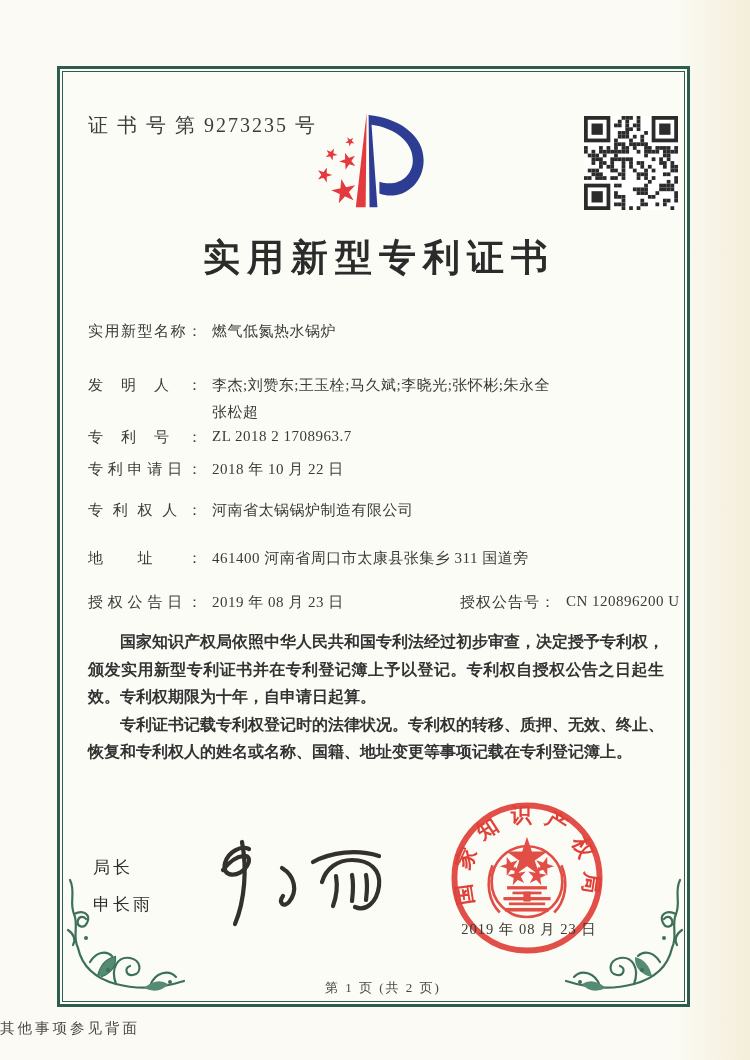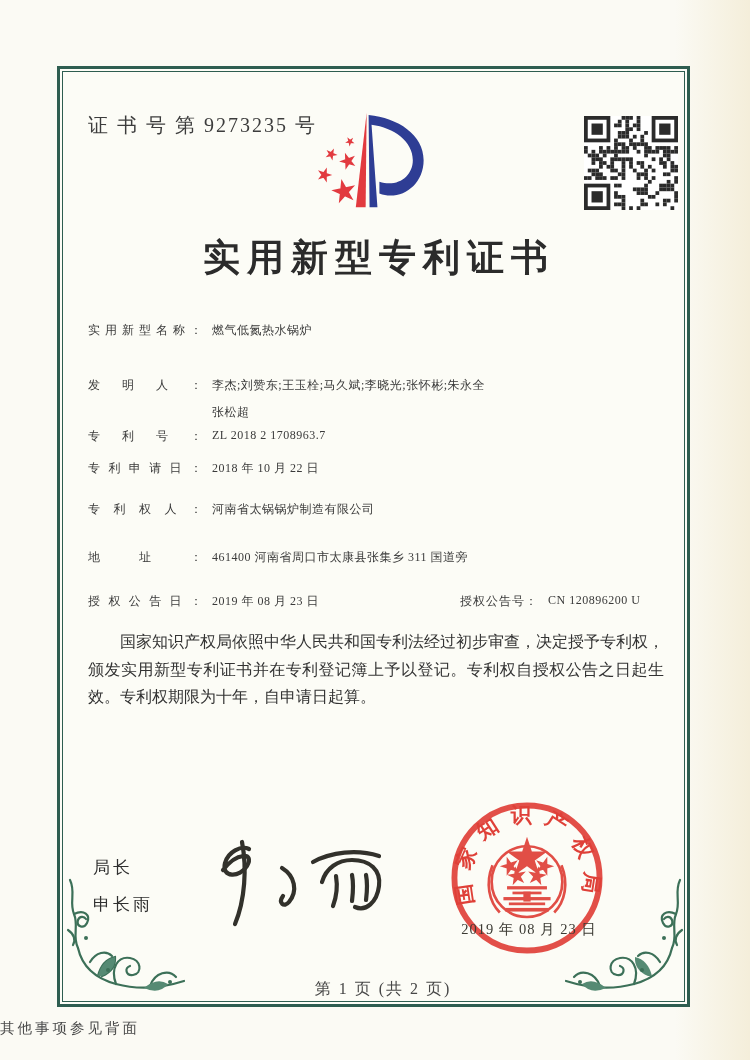--- a/index.html
+++ b/index.html
@@ -16,41 +16,41 @@
   .frame-inner{
     position:absolute;inset:2px;border:1px solid #2e5d50;background:transparent;
   }
   .guilloche{position:absolute;left:63px;top:72px;z-index:0;pointer-events:none;}
   .content{position:absolute;inset:0;z-index:2;}
   .cert-no{position:absolute;left:88px;top:112px;font-size:20px;letter-spacing:2px;color:#3c3c3c;}
   .logo{position:absolute;left:288px;top:104px;width:172px;height:132px;}
   .qr{position:absolute;left:584px;top:116px;width:94px;height:94px;background:#fff;}
   .title{position:absolute;left:8px;right:0;top:233px;text-align:center;
     font-size:37px;font-weight:600;letter-spacing:7px;color:#2b2b2b;}
-  .frow{position:absolute;left:88px;font-size:12px;white-space:nowrap;}
+  .frow{position:absolute;left:88px;font-size:15px;white-space:nowrap;}
   .flabel{display:inline-block;width:114px;text-align:justify;text-align-last:justify;vertical-align:top;color:#3a3a3a;}
   .fvalue{margin-left:10px;display:inline-block;vertical-align:top;color:#3a3a3a;letter-spacing:0.5px;}
   .row-name{top:322px;}
   .row-inventors{top:372px;line-height:27px;}
   .row-patent-no{top:428px;}
   .row-filing{top:460px;}
   .row-patentee{top:501px;}
   .row-address{top:549px;}
   .row-grant{top:593px;}
   .grant-no{position:absolute;left:372px;top:0px;white-space:nowrap;}
   .grant-no .flabel{width:auto;text-align-last:auto;letter-spacing:1px;}
-  .paras{position:absolute;left:88px;top:628px;width:576px;font-size:16px;line-height:27.5px;color:#333;text-align:justify;}
+  .paras{position:absolute;left:88px;top:628px;width:576px;font-size:16px;line-height:27.5px;color:#333;text-align:justify;font-weight:bold;}
   .paras p{margin:0;text-indent:2em;}
   .director{position:absolute;left:93px;top:856px;font-size:17px;letter-spacing:3px;color:#2f2f2f;}
   .director div{margin-bottom:14px;}
   .sig{position:absolute;left:185px;top:830px;width:215px;height:105px;}
   .seal{position:absolute;left:449px;top:800px;width:156px;height:156px;z-index:3;}
   .seal-date{position:absolute;left:454px;top:920px;width:150px;text-align:center;
     font-size:14.5px;color:#3b3a33;z-index:4;letter-spacing:1px;white-space:nowrap;}
-  .pagenum{position:absolute;left:16px;right:0;top:979px;text-align:center;font-size:16px;color:#474747;letter-spacing:2px;z-index:2;}
+  .pagenum{position:absolute;left:16px;right:0;top:979px;text-align:center;font-size:13px;color:#474747;letter-spacing:2px;z-index:2;}
   .backnote{position:absolute;left:0;right:0;top:1019px;text-align:left;font-size:14.5px;color:#4a4a4a;letter-spacing:3px;}
   .orn{position:absolute;width:128px;height:128px;z-index:1;}
   .orn-left{left:60px;top:878px;}
   .orn-right{left:562px;top:878px;transform:scaleX(-1);}
 </style>
 </head>
 <body>
 
 <svg class="guilloche" width="625" height="930" viewBox="0 0 625 930">
     <path d="M0 5.0 q6.5 -2.4 13 0 q6.5 2.4 13 0 q6.5 -2.4 13 0 q6.5 2.4 13 0 q6.5 -2.4 13 0 q6.5 2.4 13 0 q6.5 -2.4 13 0 q6.5 2.4 13 0 q6.5 -2.4 13 0 q6.5 2.4 13 0 q6.5 -2.4 13 0 q6.5 2.4 13 0 q6.5 -2.4 13 0 q6.5 2.4 13 0 q6.5 -2.4 13 0 q6.5 2.4 13 0 q6.5 -2.4 13 0 q6.5 2.4 13 0 q6.5 -2.4 13 0 q6.5 2.4 13 0 q6.5 -2.4 13 0 q6.5 2.4 13 0 q6.5 -2.4 13 0 q6.5 2.4 13 0 q6.5 -2.4 13 0 q6.5 2.4 13 0 q6.5 -2.4 13 0 q6.5 2.4 13 0 q6.5 -2.4 13 0 q6.5 2.4 13 0 q6.5 -2.4 13 0 q6.5 2.4 13 0 q6.5 -2.4 13 0 q6.5 2.4 13 0 q6.5 -2.4 13 0 q6.5 2.4 13 0 q6.5 -2.4 13 0 q6.5 2.4 13 0 q6.5 -2.4 13 0 q6.5 2.4 13 0 q6.5 -2.4 13 0 q6.5 2.4 13 0 q6.5 -2.4 13 0 q6.5 2.4 13 0 q6.5 -2.4 13 0 q6.5 2.4 13 0 q6.5 -2.4 13 0 q6.5 2.4 13 0 q6.5 -2.4 13 0 q6.5 2.4 13 0" fill="none" stroke="#8cb79d" stroke-width="0.8" opacity="0.13"></path>
@@ -487,20 +487,21 @@
 
   <div class="frow row-grant">
     <span class="flabel">授权公告日：</span><span class="fvalue">2019 年 08 月 23 日</span>
     <span class="grant-no">
       <span class="flabel">授权公告号：</span><span class="fvalue">CN 120896200 U</span>
     </span>
   </div>
 
   <div class="paras">
     <p>国家知识产权局依照中华人民共和国专利法经过初步审查，决定授予专利权，颁发实用新型专利证书并在专利登记簿上予以登记。专利权自授权公告之日起生效。专利权期限为十年，自申请日起算。</p>
+    <p>专利证书记载专利权登记时的法律状况。专利权的转移、质押、无效、终止、恢复和专利权人的姓名或名称、国籍、地址变更等事项记载在专利登记簿上。</p>
   </div>
 
   <div class="director">
     <div>局长</div>
     <div>申长雨</div>
   </div>
 
   <svg class="sig" viewBox="0 0 215 105" fill="none" stroke="#32312b" stroke-width="4.2" stroke-linecap="round" stroke-linejoin="round">
     <path d="M38,40 C52,22 70,22 62,36 C55,48 36,48 40,33 C43,22 56,15 64,19"></path>
     <path d="M57,12 C62,38 60,70 50,94"></path>

